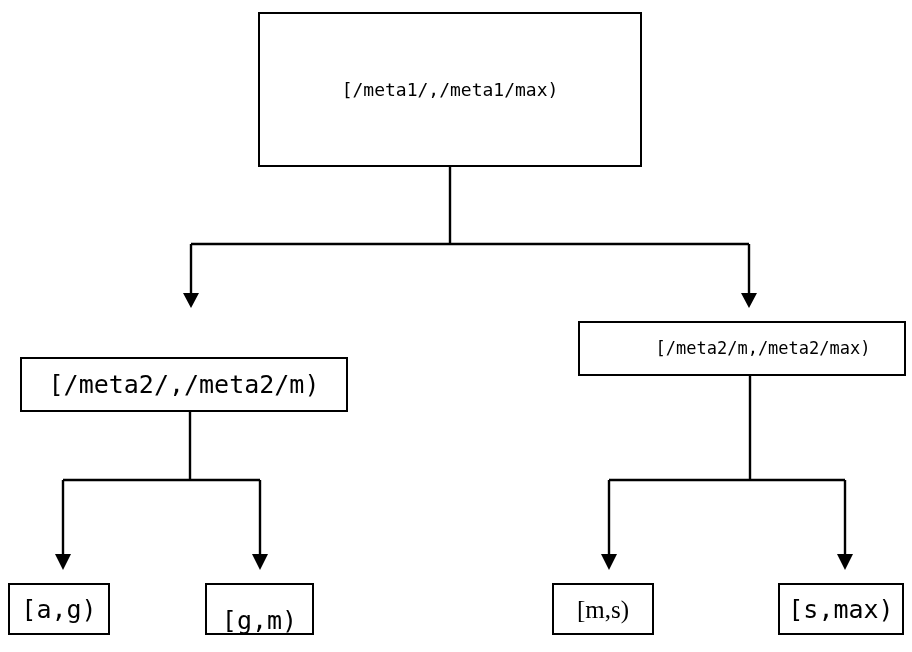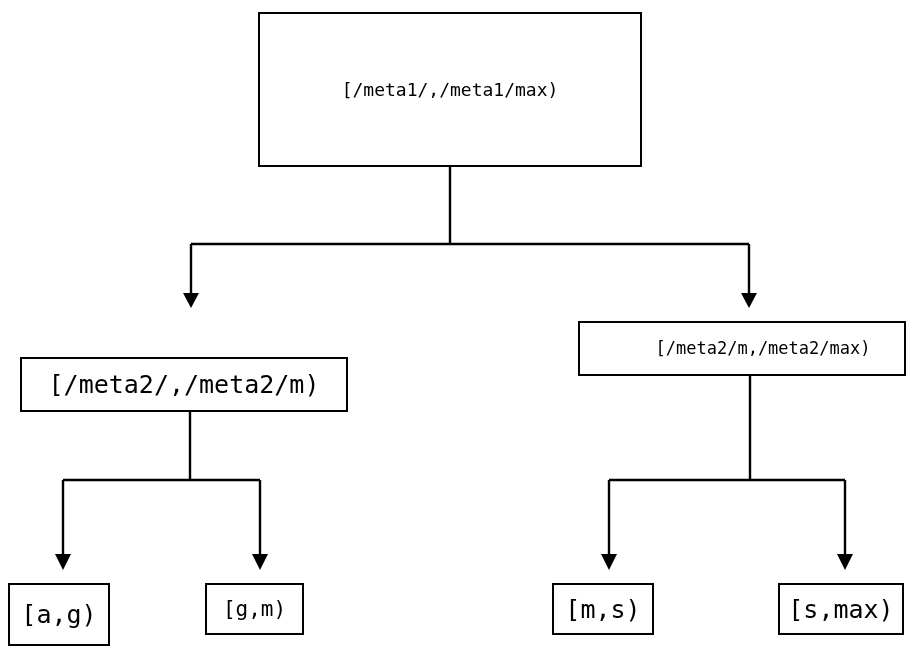--- a/index.html
+++ b/index.html
@@ -53,37 +53,39 @@
     top: 321px;
     width: 328px;
     height: 55px;
     font-size: 17px;
     padding-left: 42px;
   }
   #node-leaf-ag {
     left: 8px;
     top: 583px;
     width: 102px;
-    height: 63px;
+    height: 52px;
     font-size: 25px;
     text-align: right;
   }
   #node-leaf-gm {
     left: 205px;
     top: 583px;
-    width: 99px;
+    width: 109px;
     height: 52px;
-    font-size: 21px;
+    font-size: 25px;
+    align-items: flex-end;
   }
   #node-leaf-ms {
     left: 552px;
     top: 583px;
     width: 102px;
     height: 52px;
     font-size: 25px;
+    font-family: Liberation Serif, serif;
   }
   #node-leaf-smax {
     left: 778px;
     top: 583px;
     width: 126px;
     height: 52px;
     font-size: 25px;
   }
   
   #edges {

